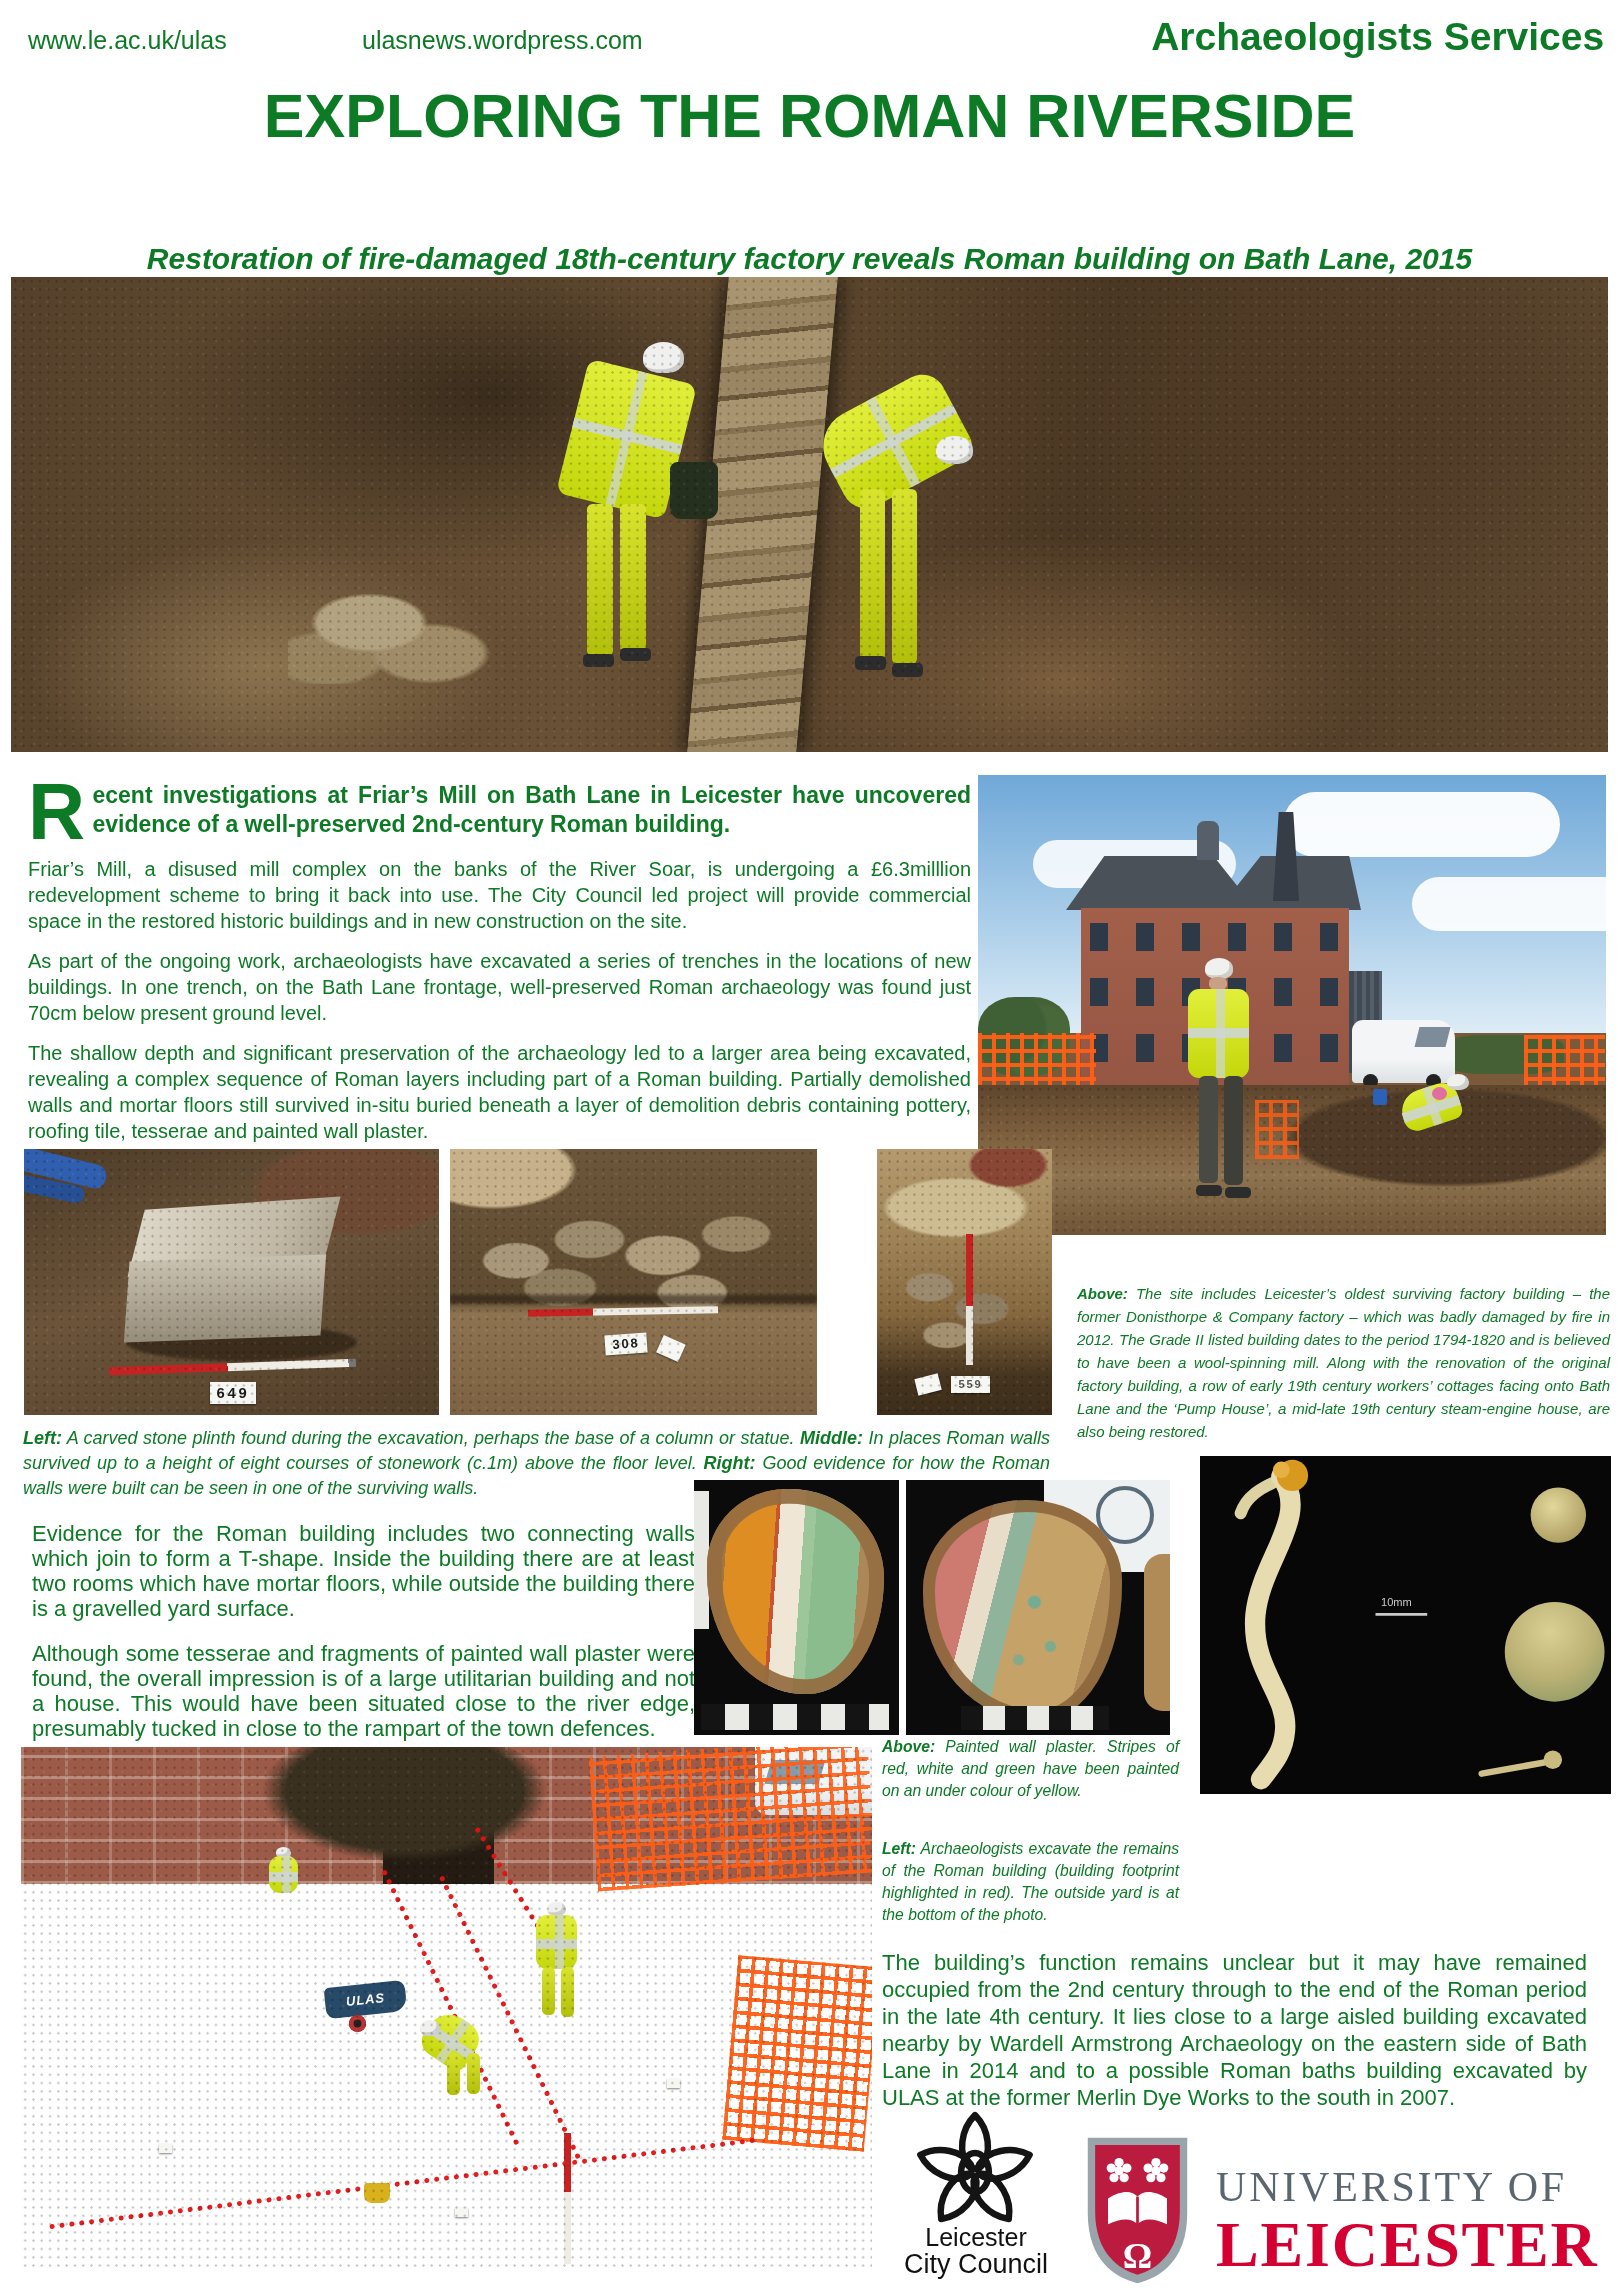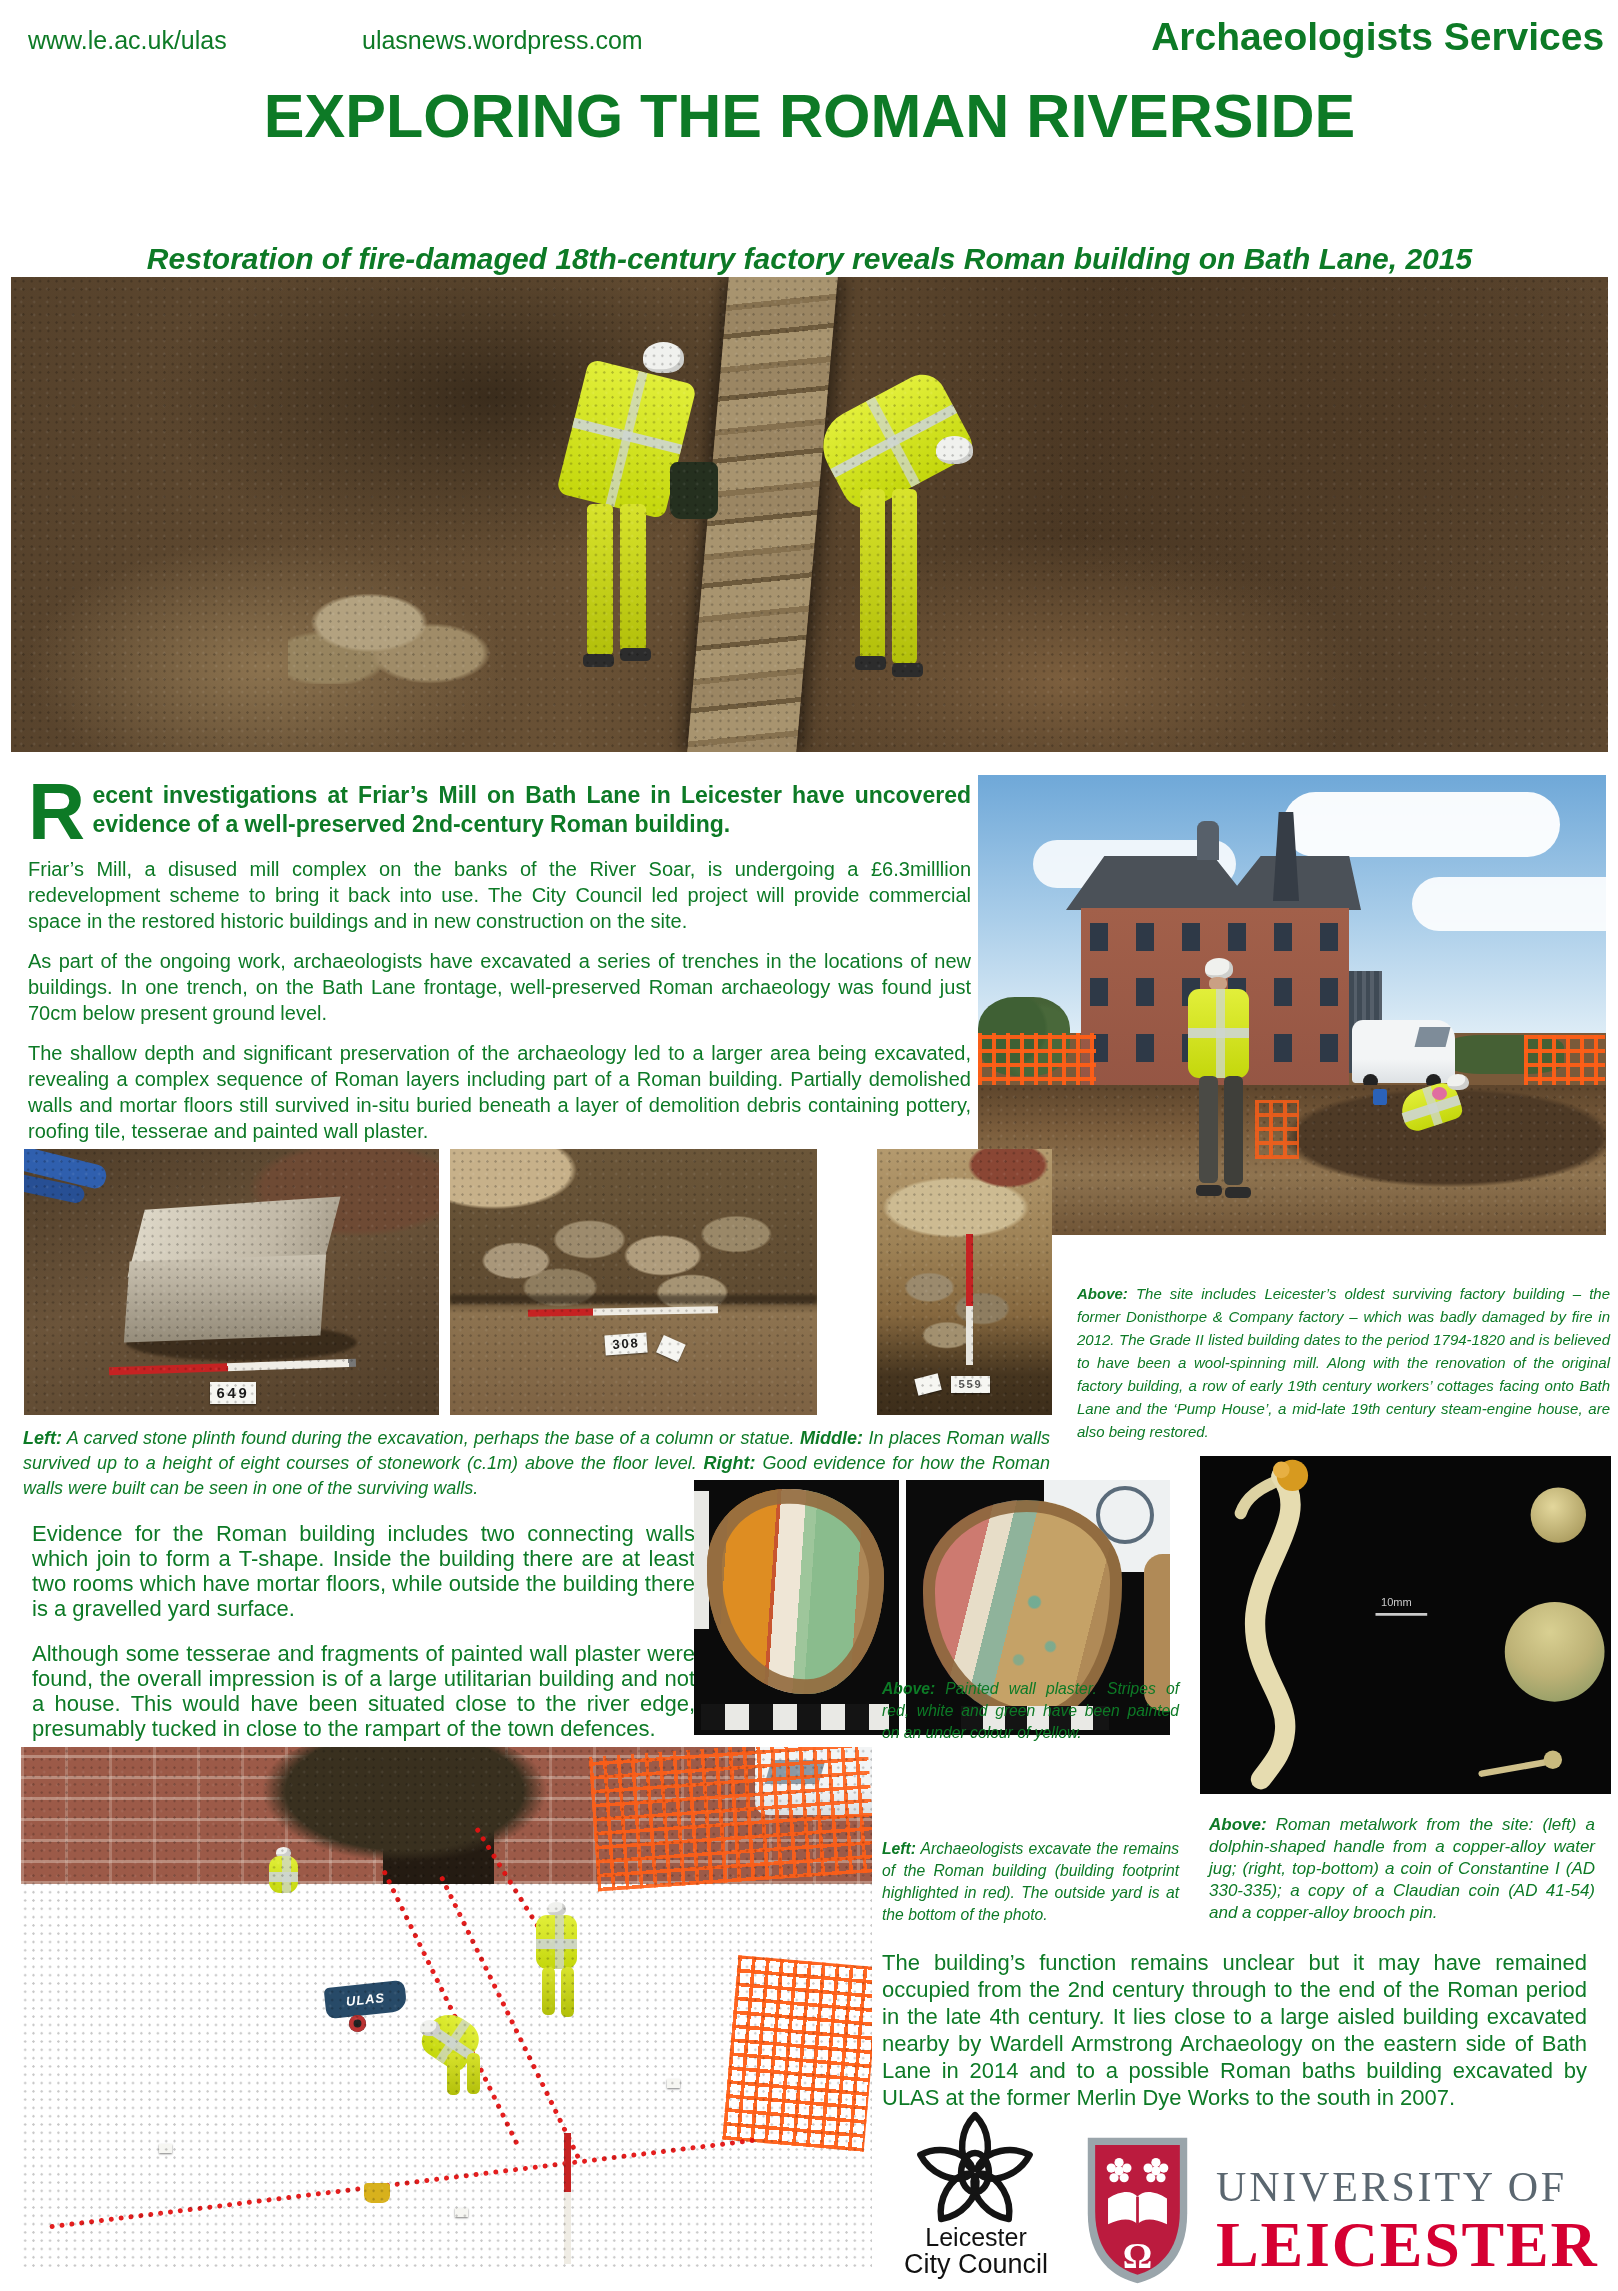--- a/index.html
+++ b/index.html
@@ -280,31 +280,27 @@
       <circle cx="88" cy="15" r="9" fill="#e7b043"></circle>
       <circle cx="388" cy="64" r="30" fill="url(#coinA)"></circle>
       <circle cx="384" cy="212" r="54" fill="url(#coinB)"></circle>
       <path d="M305,344 L378,331" stroke="#cfc08a" stroke-width="7" stroke-linecap="round"></path>
       <circle cx="382" cy="329" r="10" fill="#c9ba7e"></circle>
       <rect x="190" y="170" width="56" height="3" fill="#c9c9c9"></rect>
       <text x="196" y="162" font-size="12" fill="#c9c9c9" font-family="Liberation Sans, sans-serif">10mm</text>
     </svg>
   </div>
 
-  <p class="abs cap jtext" style="left:882px;top:1678px;width:297px;font-size:15.7px;line-height:22px;margin:0;">
+  <p class="abs cap jtext" style="left:882px;top:1736px;width:297px;font-size:15.7px;line-height:22px;margin:0;">
     <b>Above:</b>
     <span>Painted wall plaster. Stripes of red, white and green have been painted on an under colour of yellow.</span>
   </p>
   <p class="abs cap jtext" style="left:882px;top:1838px;width:297px;font-size:15.7px;line-height:22px;margin:0;">
     <b>Left:</b>
     <span>Archaeologists excavate the remains of the Roman building (building footprint highlighted in red). The outside yard is at the bottom of the photo.</span>
-  </p>
-  <p class="abs cap jtext" style="left:1209px;top:1814px;width:386px;font-size:17px;line-height:22px;margin:0;">
-    <b>Above:</b>
-    <span>Roman metalwork from the site: (left) a dolphin-shaped handle from a copper-alloy water jug; (right, top-bottom) a coin of Constantine I (AD 330-335); a copy of a Claudian coin (AD 41-54) and a copper-alloy brooch pin.</span>
   </p>
 
   <p class="abs closing jtext" style="left:882px;top:1949px;width:705px;margin:0;">The building’s function remains unclear but it may have remained occupied from the 2nd century through to the end of the Roman period in the late 4th century.  It lies close to a large aisled building excavated nearby by Wardell Armstrong Archaeology on the eastern side of Bath Lane in 2014 and to a possible Roman baths building excavated by ULAS at the former Merlin Dye Works to the south in 2007.</p>
 
   <div class="photo tex" style="left:21px;top:1747px;width:851px;height:521px;
        background:
         radial-gradient(ellipse 240px 129px at 10% 55%, #3c2d1c 0 55%, transparent 62%),
         radial-gradient(ellipse 295px 138px at 45% 90%, #7a5f3d 0 55%, transparent 62%),
         radial-gradient(ellipse 388px 166px at 70% 60%, #96825c 0 50%, transparent 60%),
         linear-gradient(180deg,#6a4f33 0%,#85684 2 30%,#8d7049 55%,#7c5f3e 100%);">

